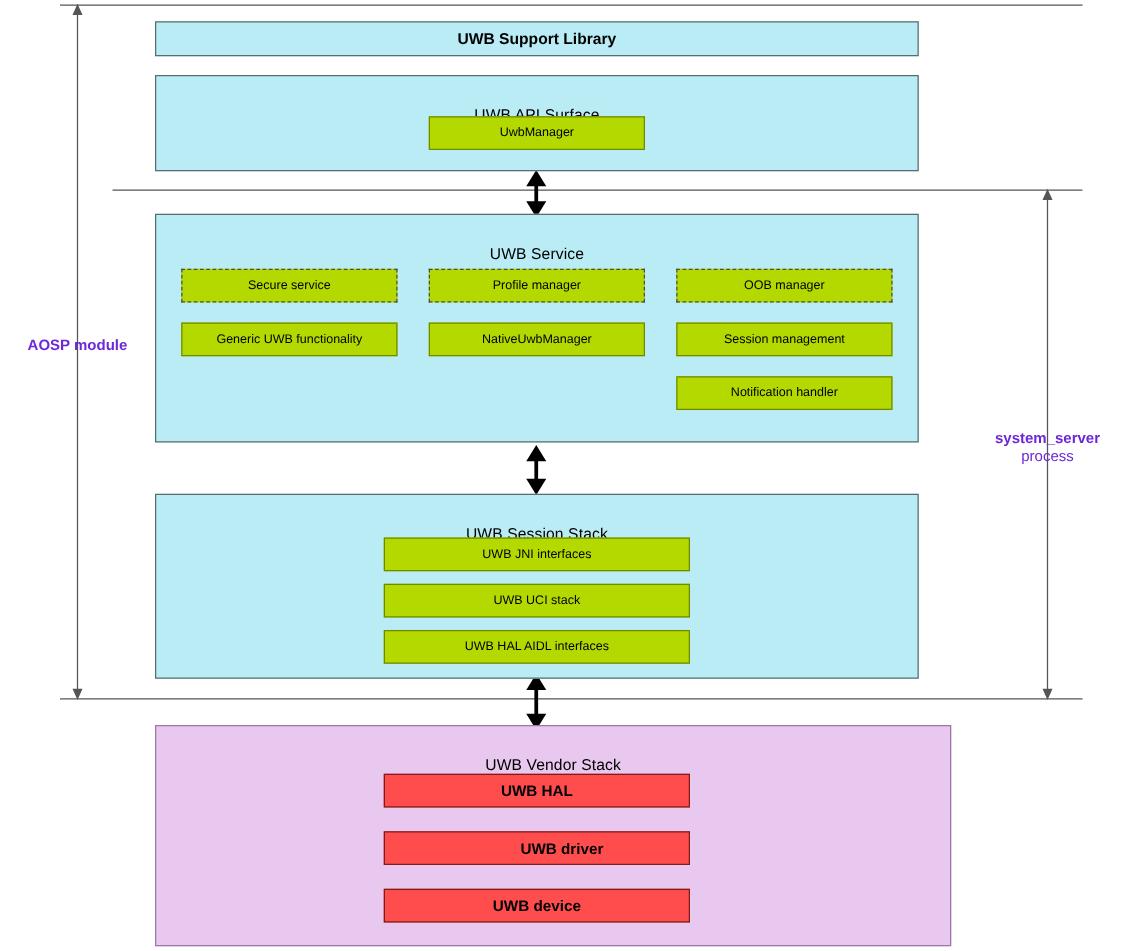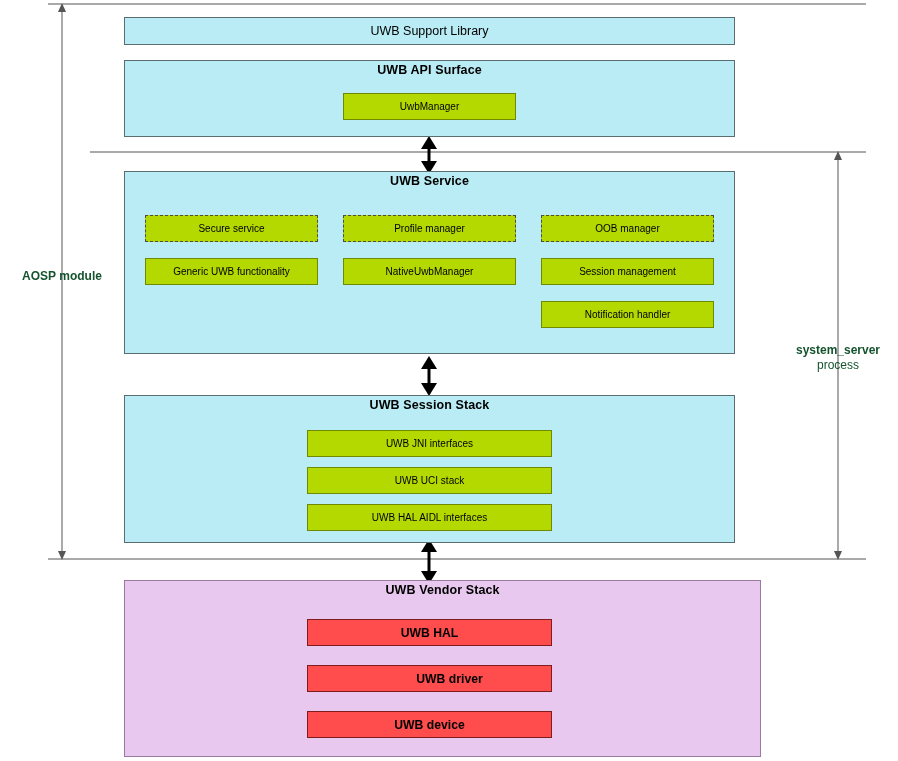--- a/index.html
+++ b/index.html
@@ -24,36 +24,36 @@
     display: flex;
     align-items: flex-start;
     justify-content: center;
   }
   .group-box {
     background: #b9ecf4;
     border: 1px solid #5a6e72;
   }
   .group-title {
     font-size: 12.5px;
-    font-weight: bold;
+    font-weight: normal;
     text-align: center;
     width: 100%;
-    padding-top: 2px;
+    padding-top: 24px;
     letter-spacing: 0.1px;
   }
   .bar {
     position: absolute;
     box-sizing: border-box;
     background: #b9ecf4;
     border: 1px solid #5a6e72;
     display: flex;
     align-items: center;
     justify-content: center;
     font-size: 12.5px;
-    font-weight: normal;
+    font-weight: bold;
   }
   .leaf {
     position: absolute;
     box-sizing: border-box;
     background: #b3d900;
     border: 1px solid #6f8a00;
     display: flex;
     align-items: center;
     justify-content: center;
     font-size: 10px;
@@ -78,21 +78,21 @@
     align-items: center;
     justify-content: center;
     font-size: 12.2px;
     font-weight: bold;
     color: #000;
   }
   .side-label {
     position: absolute;
     font-size: 12px;
     font-weight: bold;
-    color: #14532d;
+    color: #6d28d9;
     text-align: center;
     line-height: 15px;
   }
   .side-label .sub {
     font-weight: normal;
   }
   svg.overlay {
     position: absolute;
     left: 0;
     top: 0;

